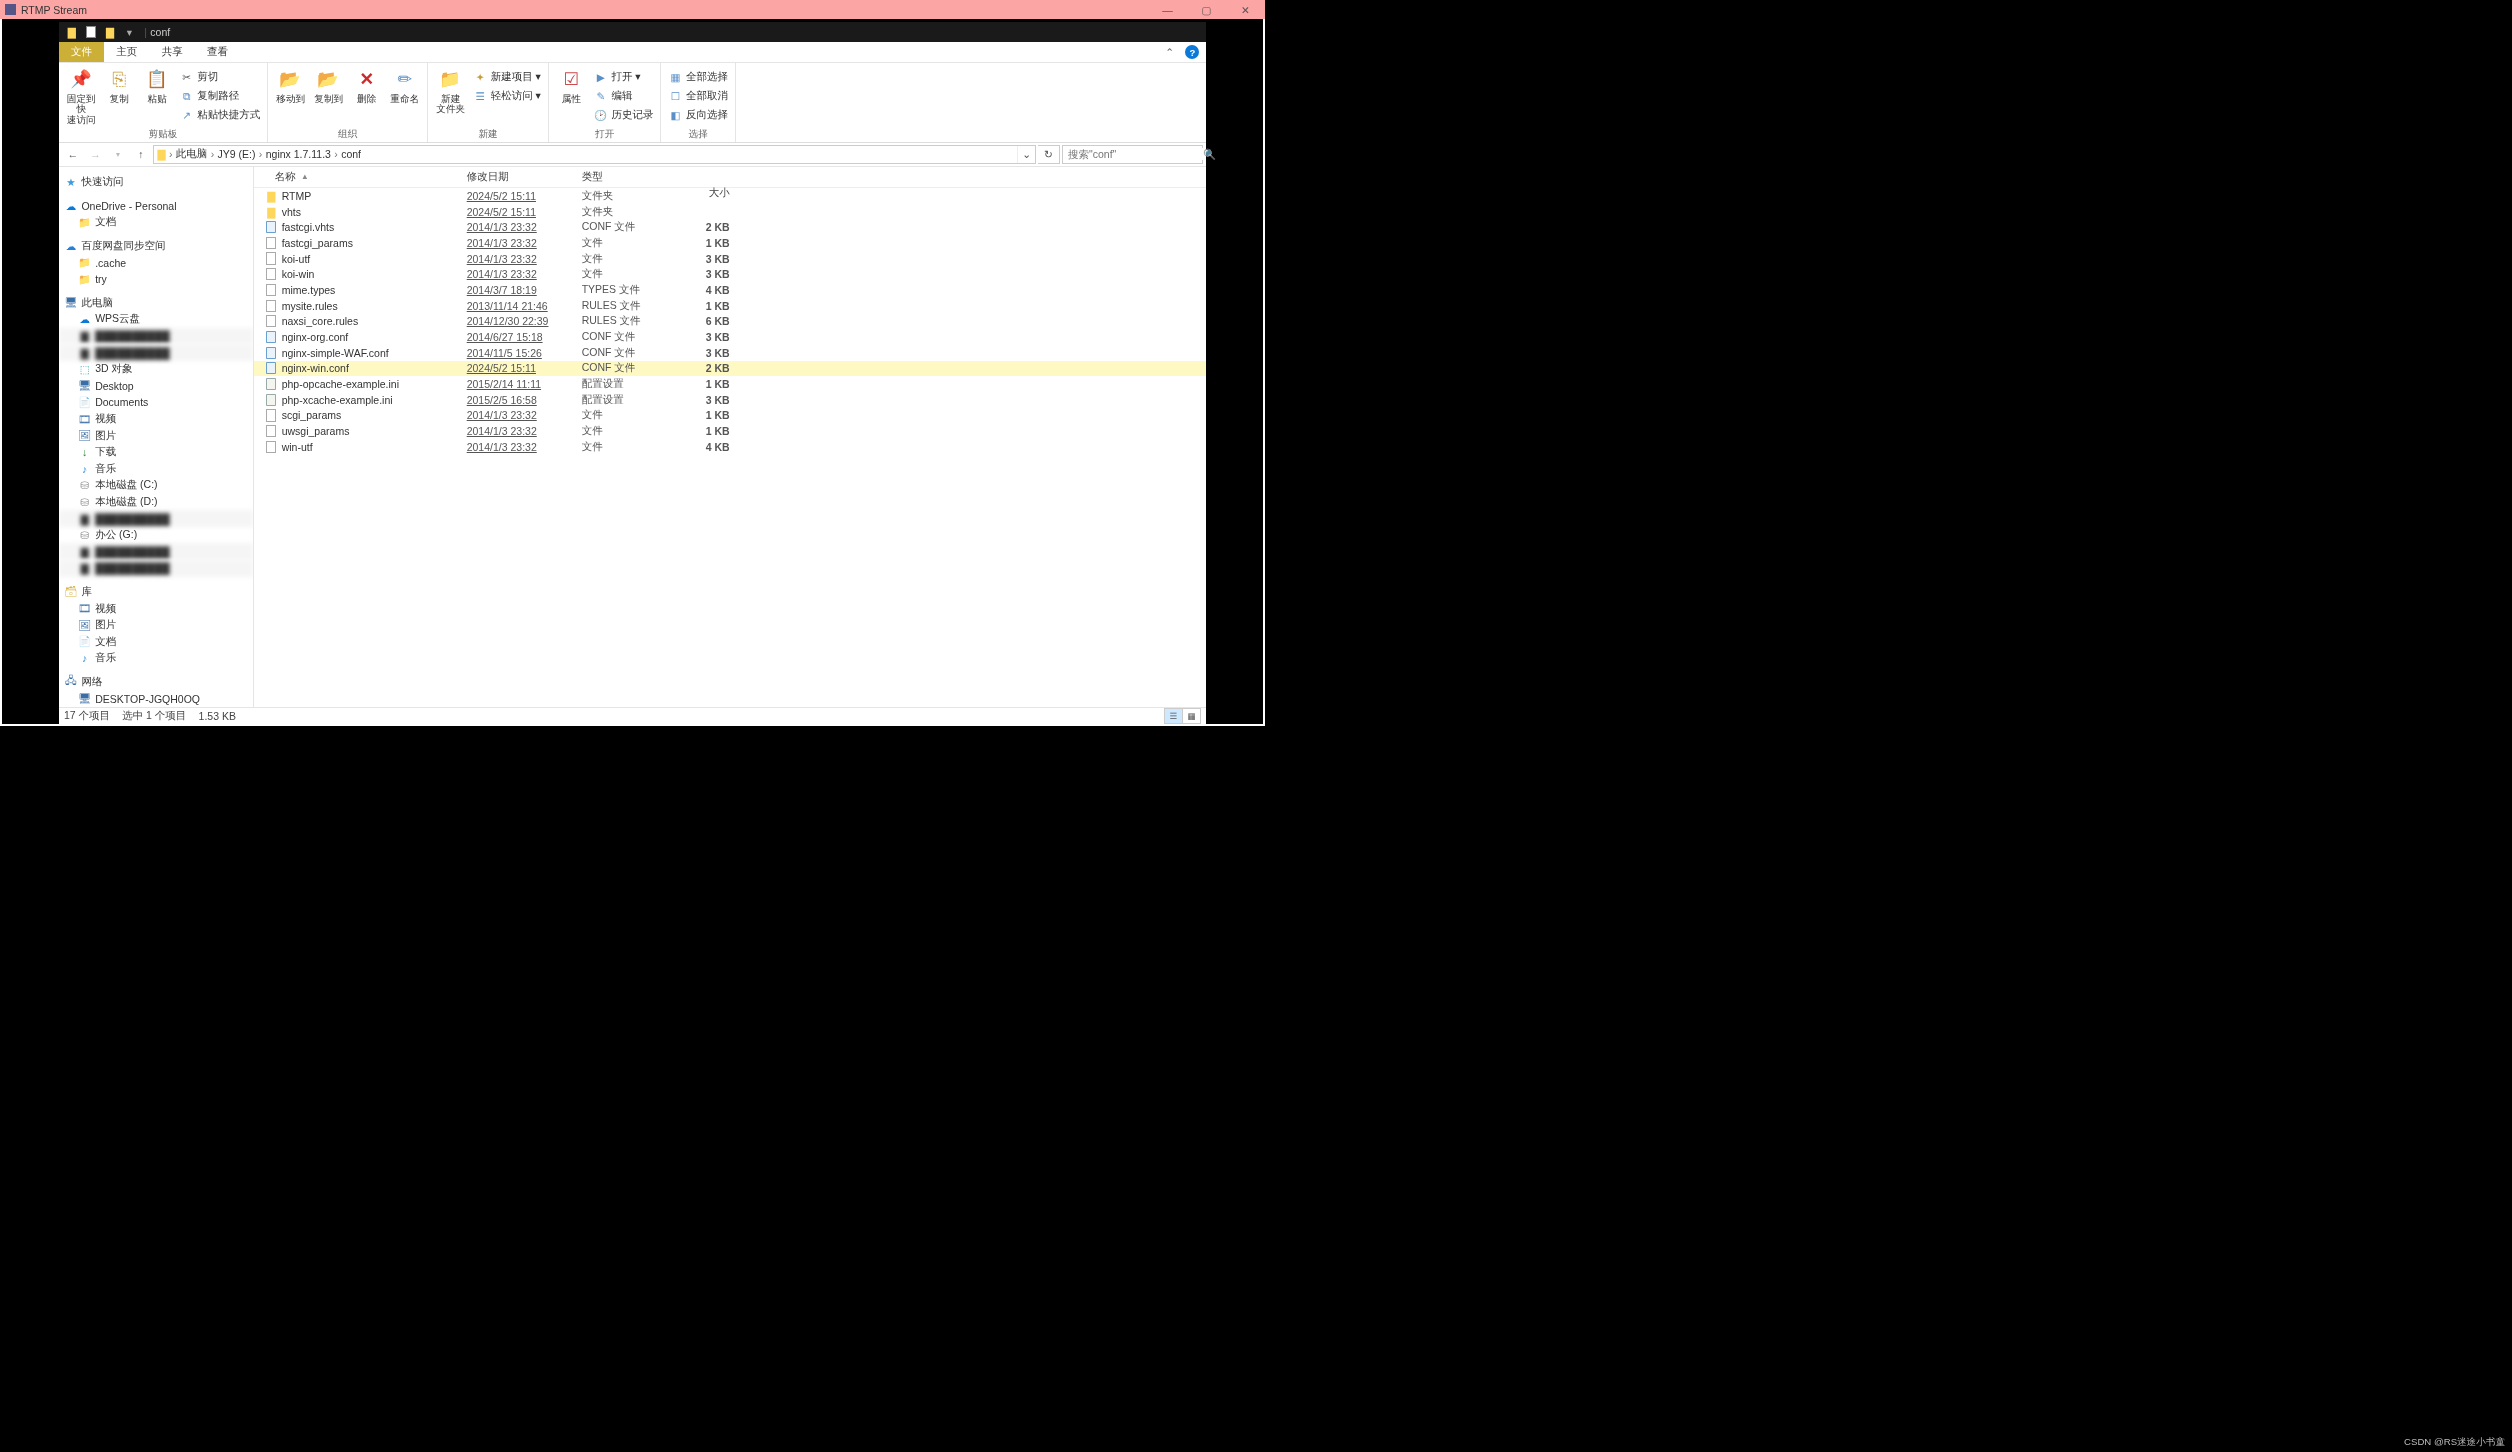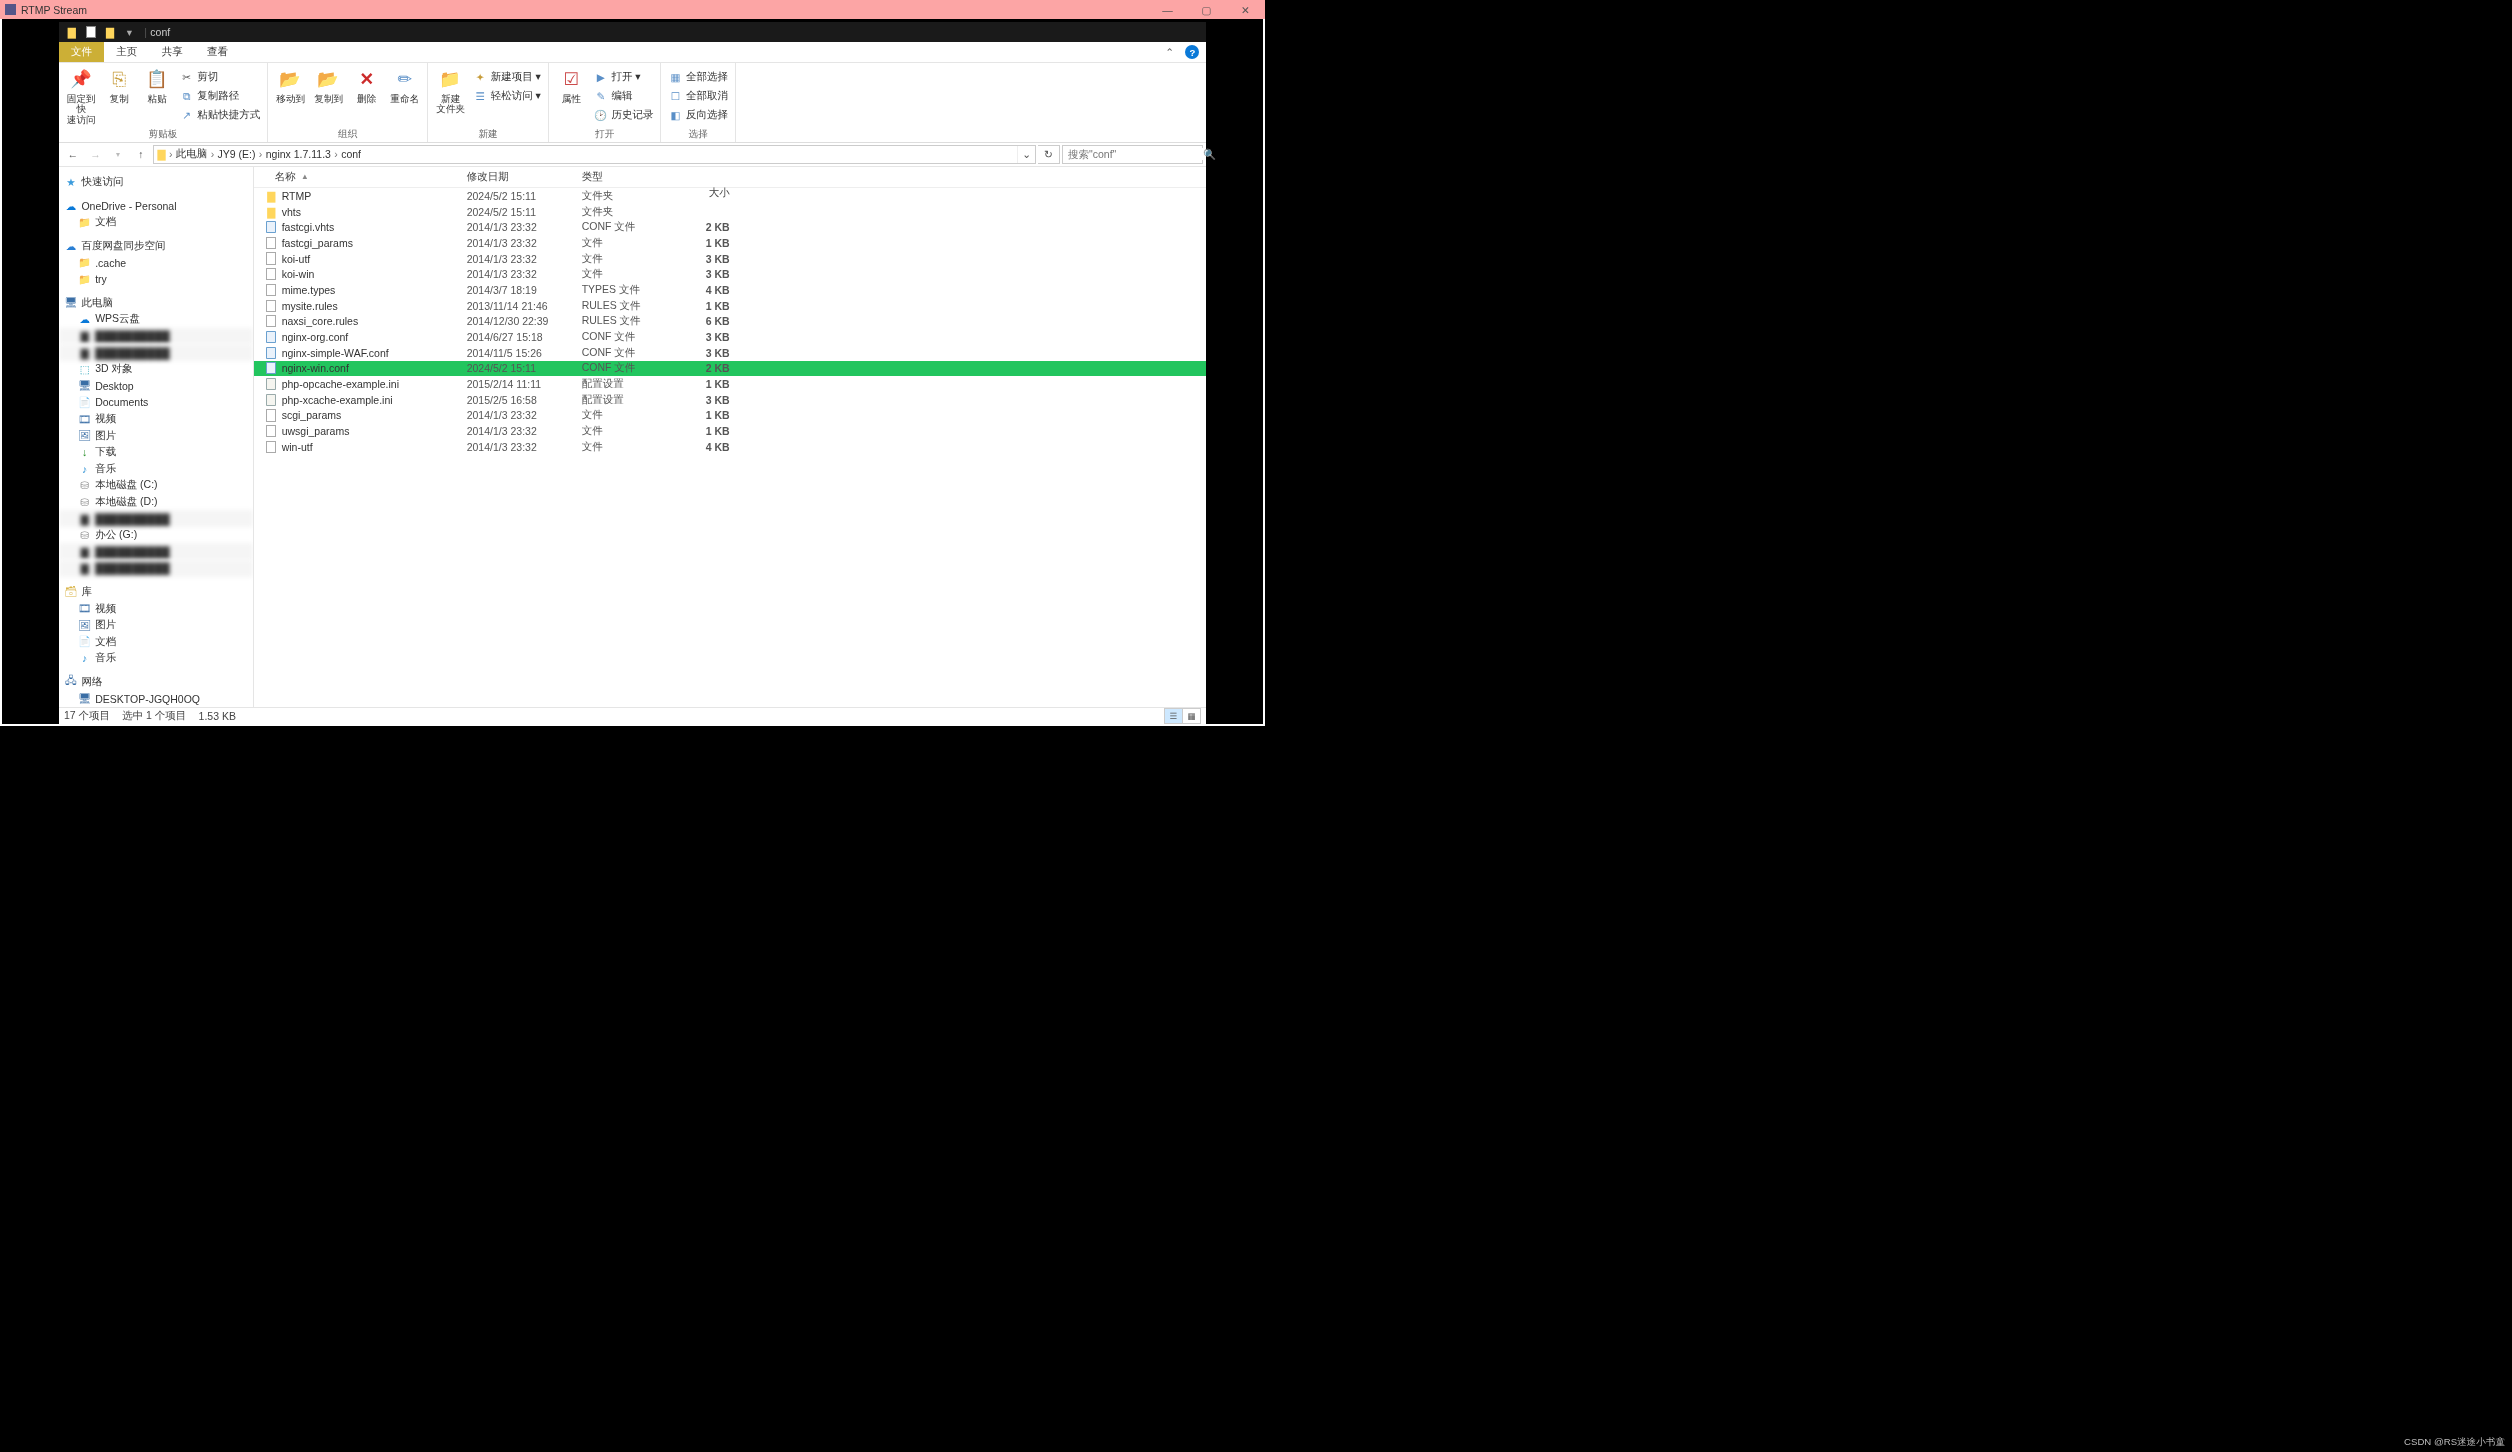--- a/index.html
+++ b/index.html
@@ -67,24 +67,24 @@
 
 .files { flex:1; display:flex; flex-direction:column; overflow:auto; }
 .cols { height:21px; display:flex; align-items:center; border-bottom:0.9px solid #eee; color:#444; }
 .col-name { width:213px; padding-left:21px; display:flex; align-items:center; gap:5.2px; }
 .col-date { width:115px; }
 .col-type { width:99px; }
 .col-size { width:56px; text-align:right; padding-right:7px;margin-top:32px; }
 .sort-ind { color:#888; font-size:7.8px; }
 
 .row { height:15.7px; display:flex; align-items:center; color:#333; }
-.row.sel { background:#22c55e; }
+.row.sel { background:#fef9c3; }
 .row .cn { width:213px; padding-left:10.5px; display:flex; align-items:center; }
 .row .cn .fic { width:14px; display:inline-flex; justify-content:center; margin-right:3.5px; }
-.row .cd { width:115px; color:#555; }
+.row .cd { width:115px; color:#555;text-decoration:underline; }
 .row .ct { width:99px; color:#555; }
 .row .cs { width:56px; text-align:right; color:#555; padding-right:7px;font-weight:bold; }
 
 .status { height:17.4px; border-top:0.9px solid #e5e5e5; display:flex; align-items:center; padding:0 5.2px; color:#444; font-size:9.6px; }
 .status .sp { margin-right:12.2px; }
 .status .flex { flex:1; }
 .status .viewbtn { width:19px; height:15.7px; border:0.9px solid #ccc; display:flex; align-items:center; justify-content:center; font-size:8.7px; color:#555; margin-left:-0.9px; }
 .status .viewbtn.active { background:#cde8ff; }
 
 .watermark { position:fixed; right:7px; bottom:3.5px; color:#bdbdbd; font-size:9.6px; }

